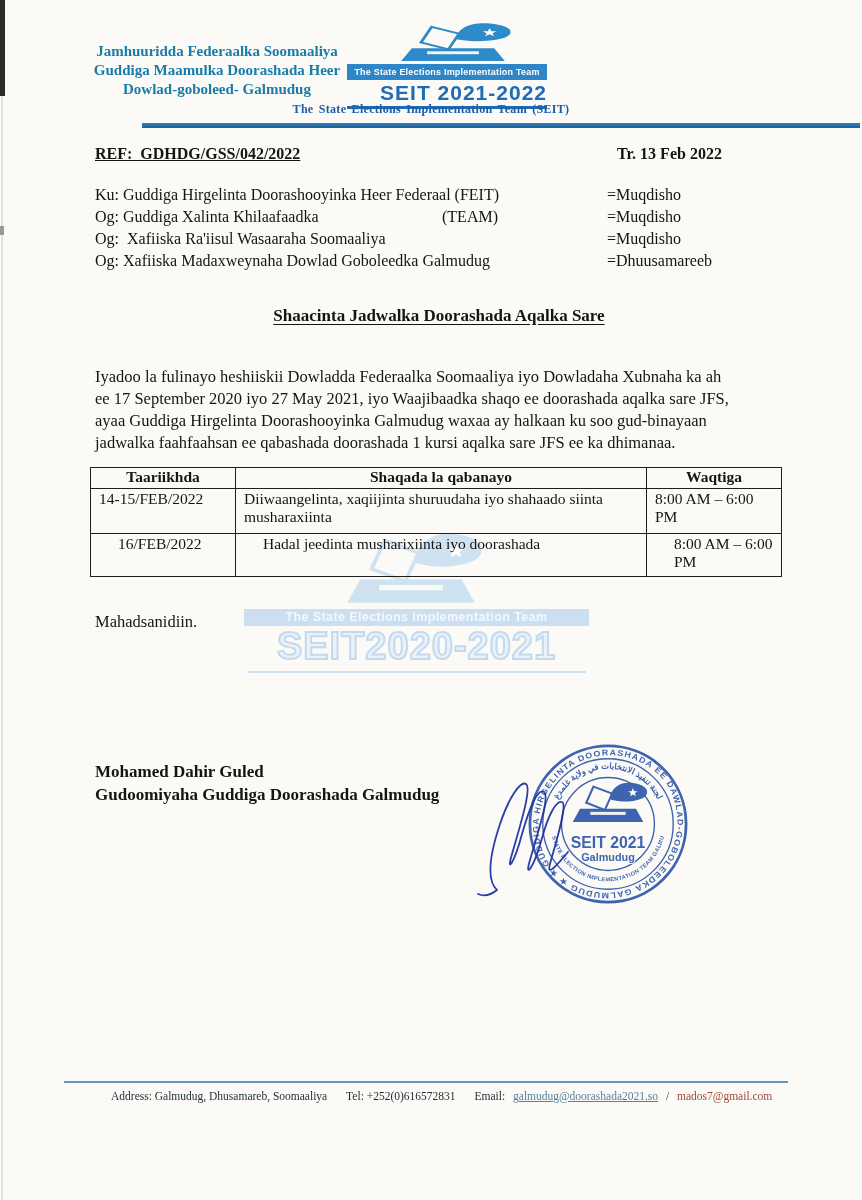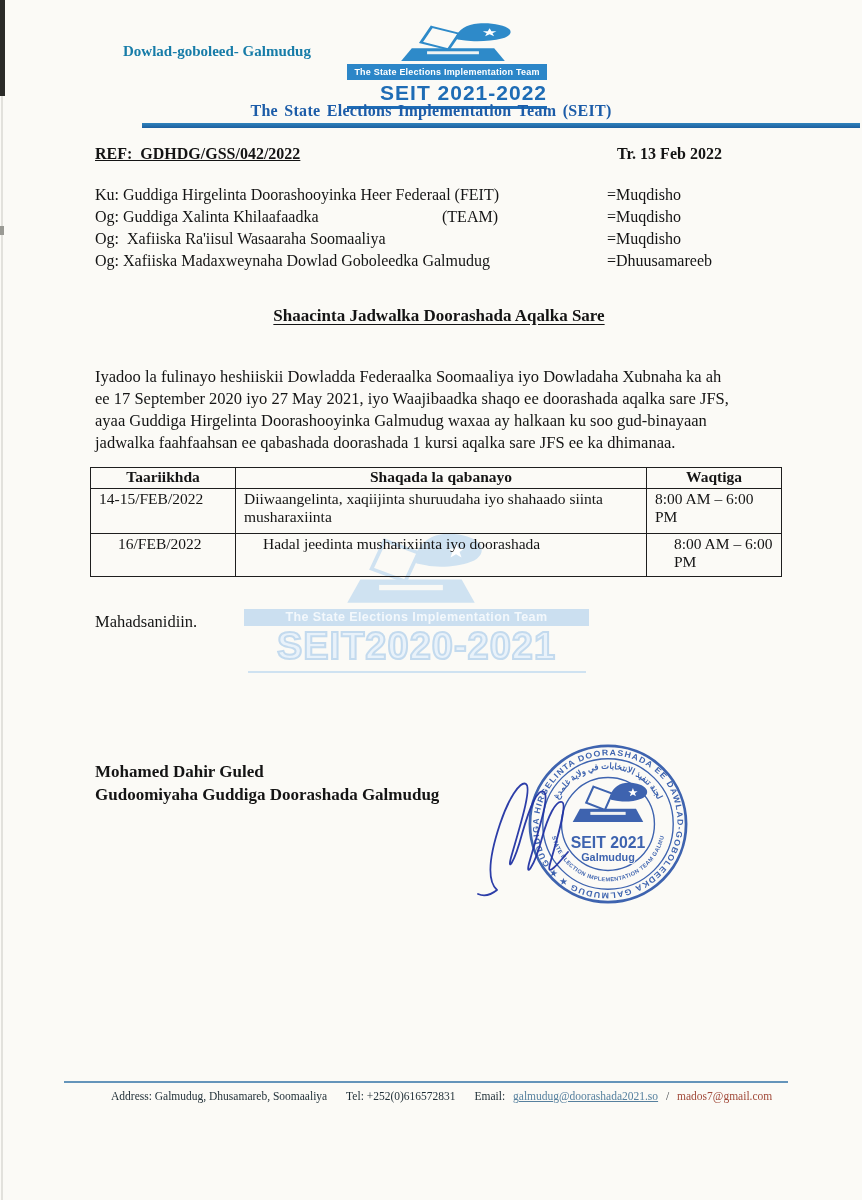--- a/index.html
+++ b/index.html
@@ -20,21 +20,21 @@
   .logo-icon{left:392px;top:20px;}
   .seit-band{left:347px;top:64px;width:200px;height:16px;background:#2c86c8;
     color:#ffffff;font-family:"Liberation Sans",sans-serif;font-weight:bold;
     font-size:9px;line-height:16px;text-align:center;letter-spacing:.2px;}
   .seit-title{left:347px;top:81px;width:200px;text-align:right;
     font-family:"Liberation Sans",sans-serif;font-weight:bold;font-size:21px;
     color:#1e6cb5;letter-spacing:1px;border-bottom:3px solid #1e6cb5;padding-bottom:1px;}
   .hdr-arabic{left:570px;top:44px;width:285px;direction:rtl;text-align:center;
     font-weight:bold;font-size:15px;line-height:23px;color:#177ca8;}
   .org-line{left:0;top:102px;width:862px;text-align:center;font-weight:bold;
-    font-size:16px;color:#1c5ca8;letter-spacing:.3px;word-spacing:2px;}
+    font-size:12px;color:#1c5ca8;letter-spacing:.3px;word-spacing:2px;}
   .rule{left:142px;top:123px;width:718px;height:5px;
     background:linear-gradient(#2f83bd,#1d5f9e);}
 
   
   .ref{left:95px;top:145px;font-weight:bold;font-size:16px;
     text-decoration:underline;white-space:pre-wrap;}
   .tr-date{left:617px;top:145px;font-weight:bold;font-size:16px;}
   .recip{left:95px;width:720px;height:22px;font-size:16px;}
   .recip .lbl{white-space:pre-wrap;}
   .recip .paren{position:absolute;left:347px;top:0;}
@@ -105,20 +105,22 @@
   <div class="abs wm wm-logo">
     <svg width="150" height="80" viewBox="0 0 160 90" preserveAspectRatio="none" style="color:#cfe2f1">
       <use href="#ballot-logo"></use>
     </svg>
   </div>
   <div class="abs wm wm-band">The State Elections Implementation Team</div>
   <div class="abs wm wm-seit">SEIT2020-2021</div>
   <div class="abs wm wm-underline"></div>
 
   <div class="abs hdr-left">
+    <div>Jamhuuridda Federaalka Soomaaliya</div>
+    <div>Guddiga Maamulka Doorashada Heer</div>
     <div>Dowlad-goboleed- Galmudug</div>
   </div>
 
   <div class="abs logo-icon">
     <svg width="122" height="44" viewBox="0 0 160 90" preserveAspectRatio="none" style="color:#2e8ac9">
       <use href="#ballot-logo"></use>
     </svg>
   </div>
   <div class="abs seit-band">The State Elections Implementation Team</div>
   <div class="abs seit-title">SEIT 2021-2022</div>

